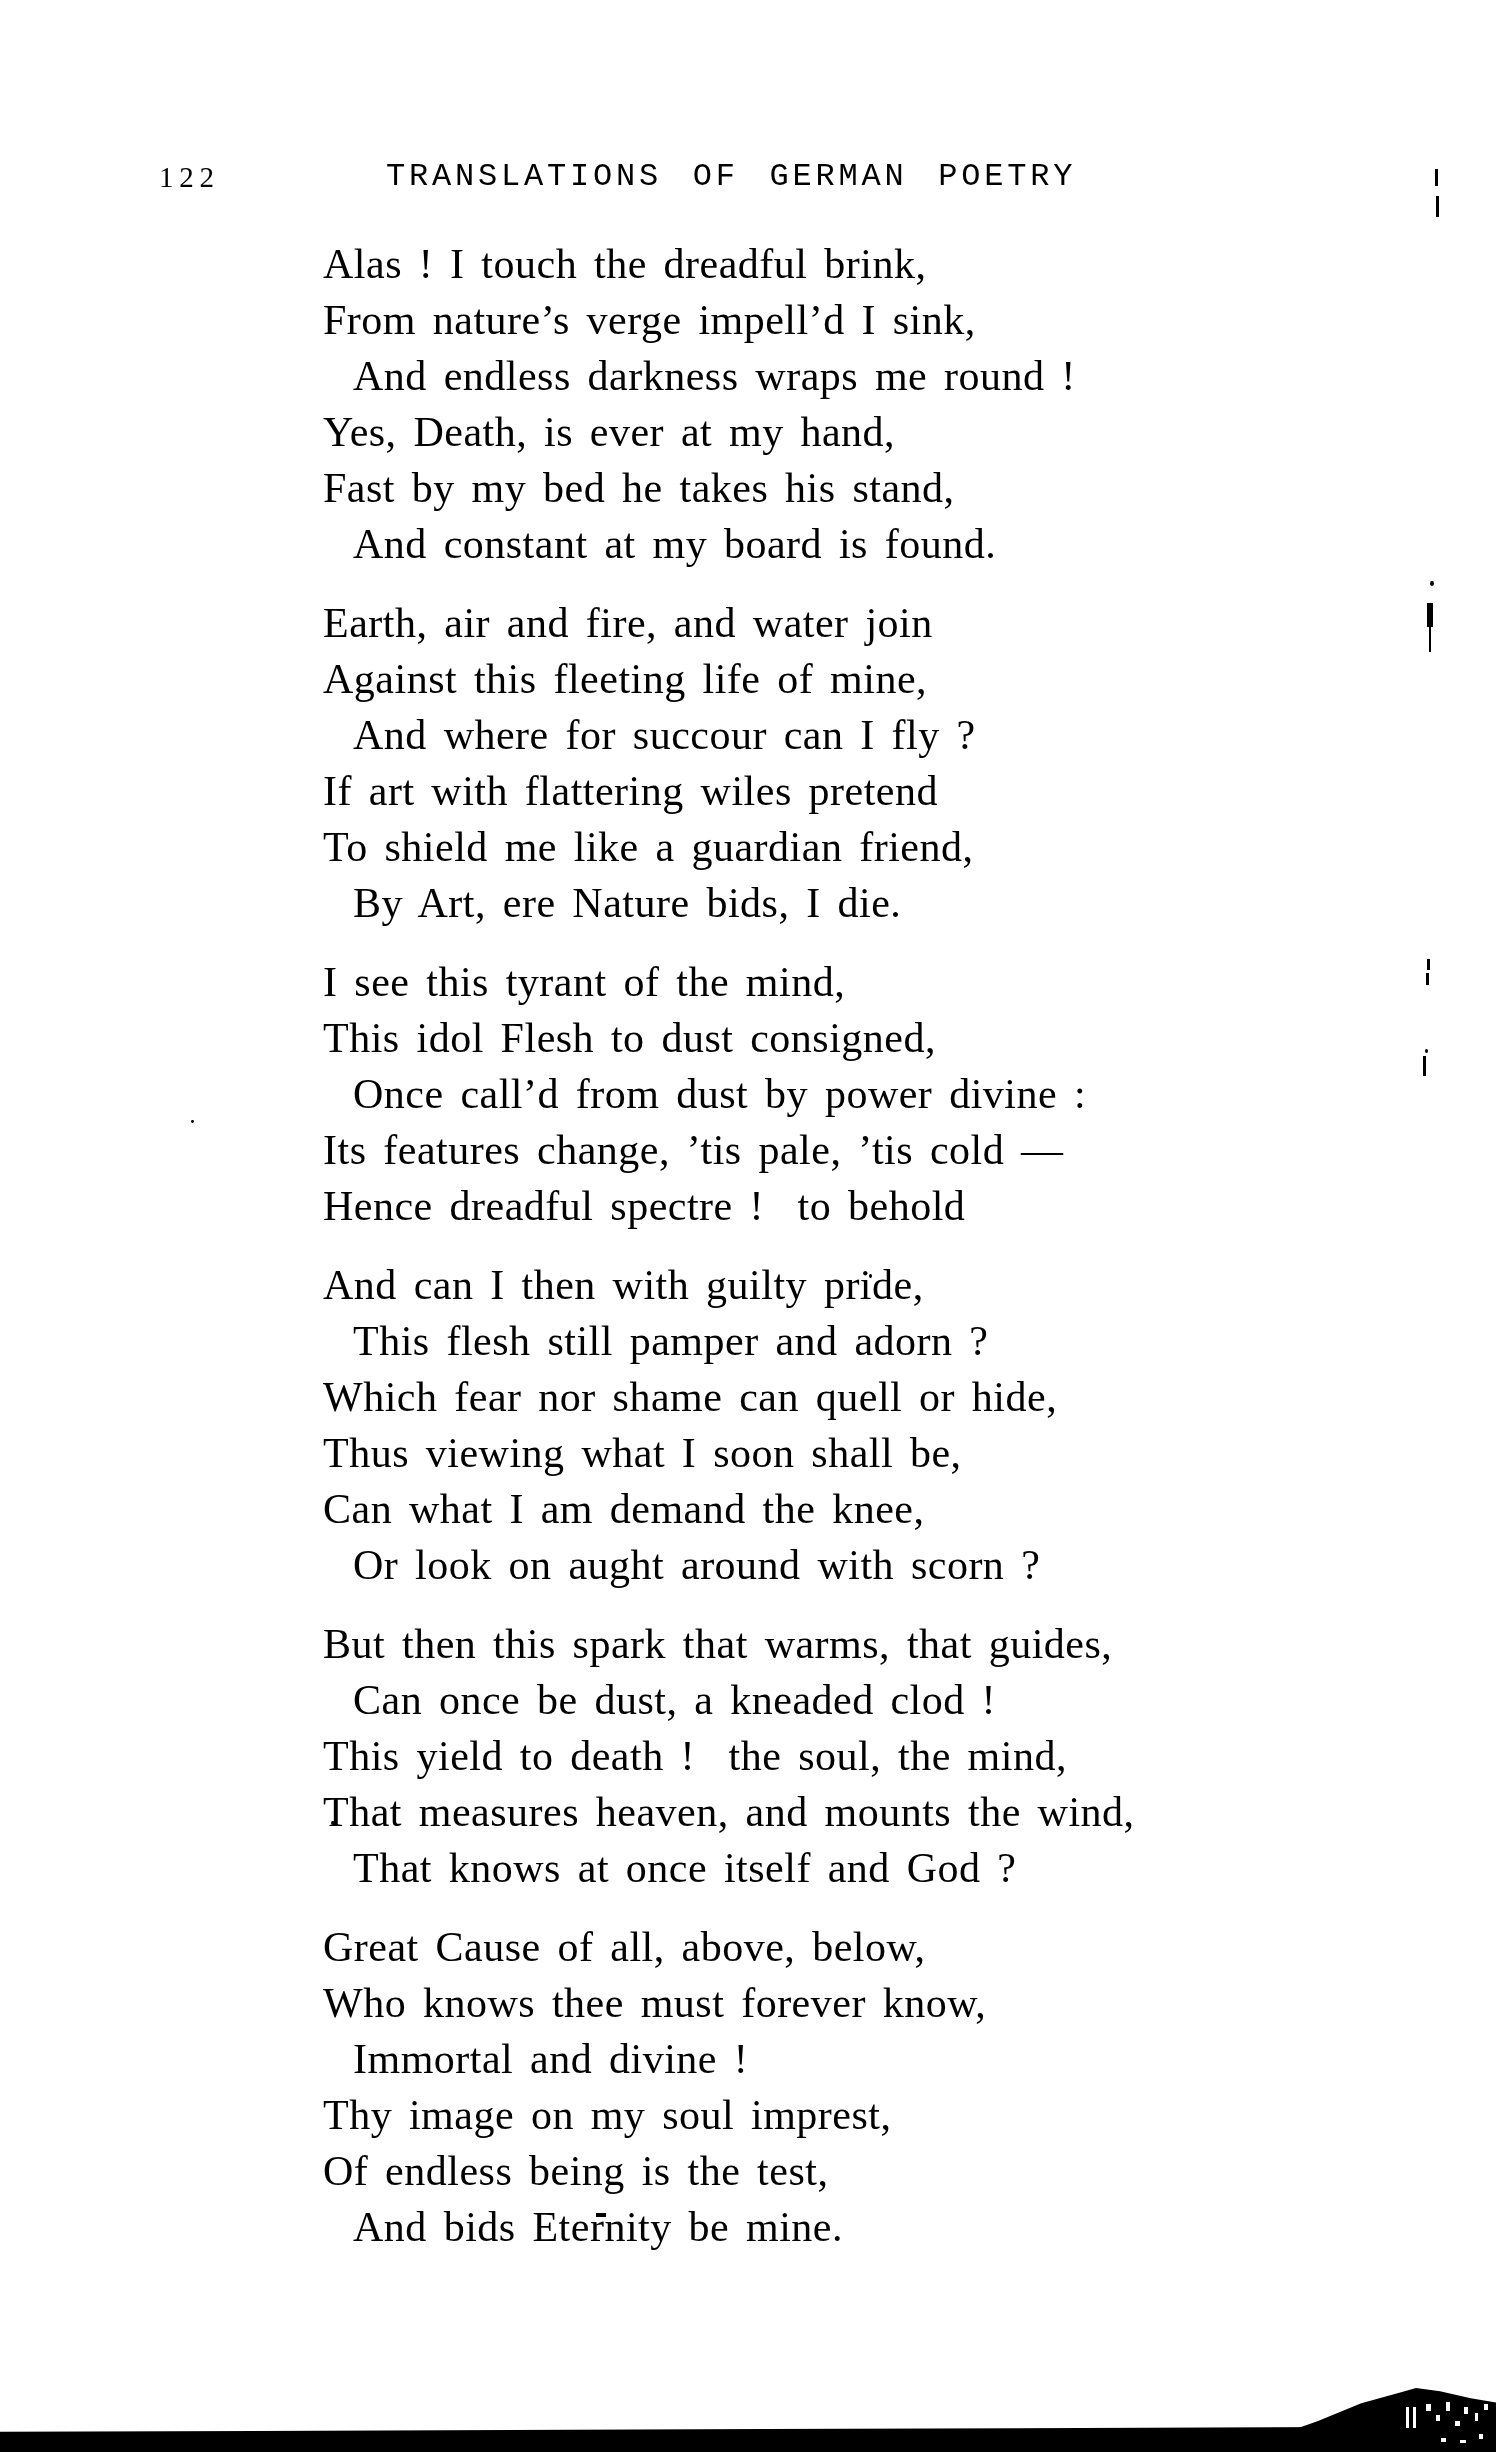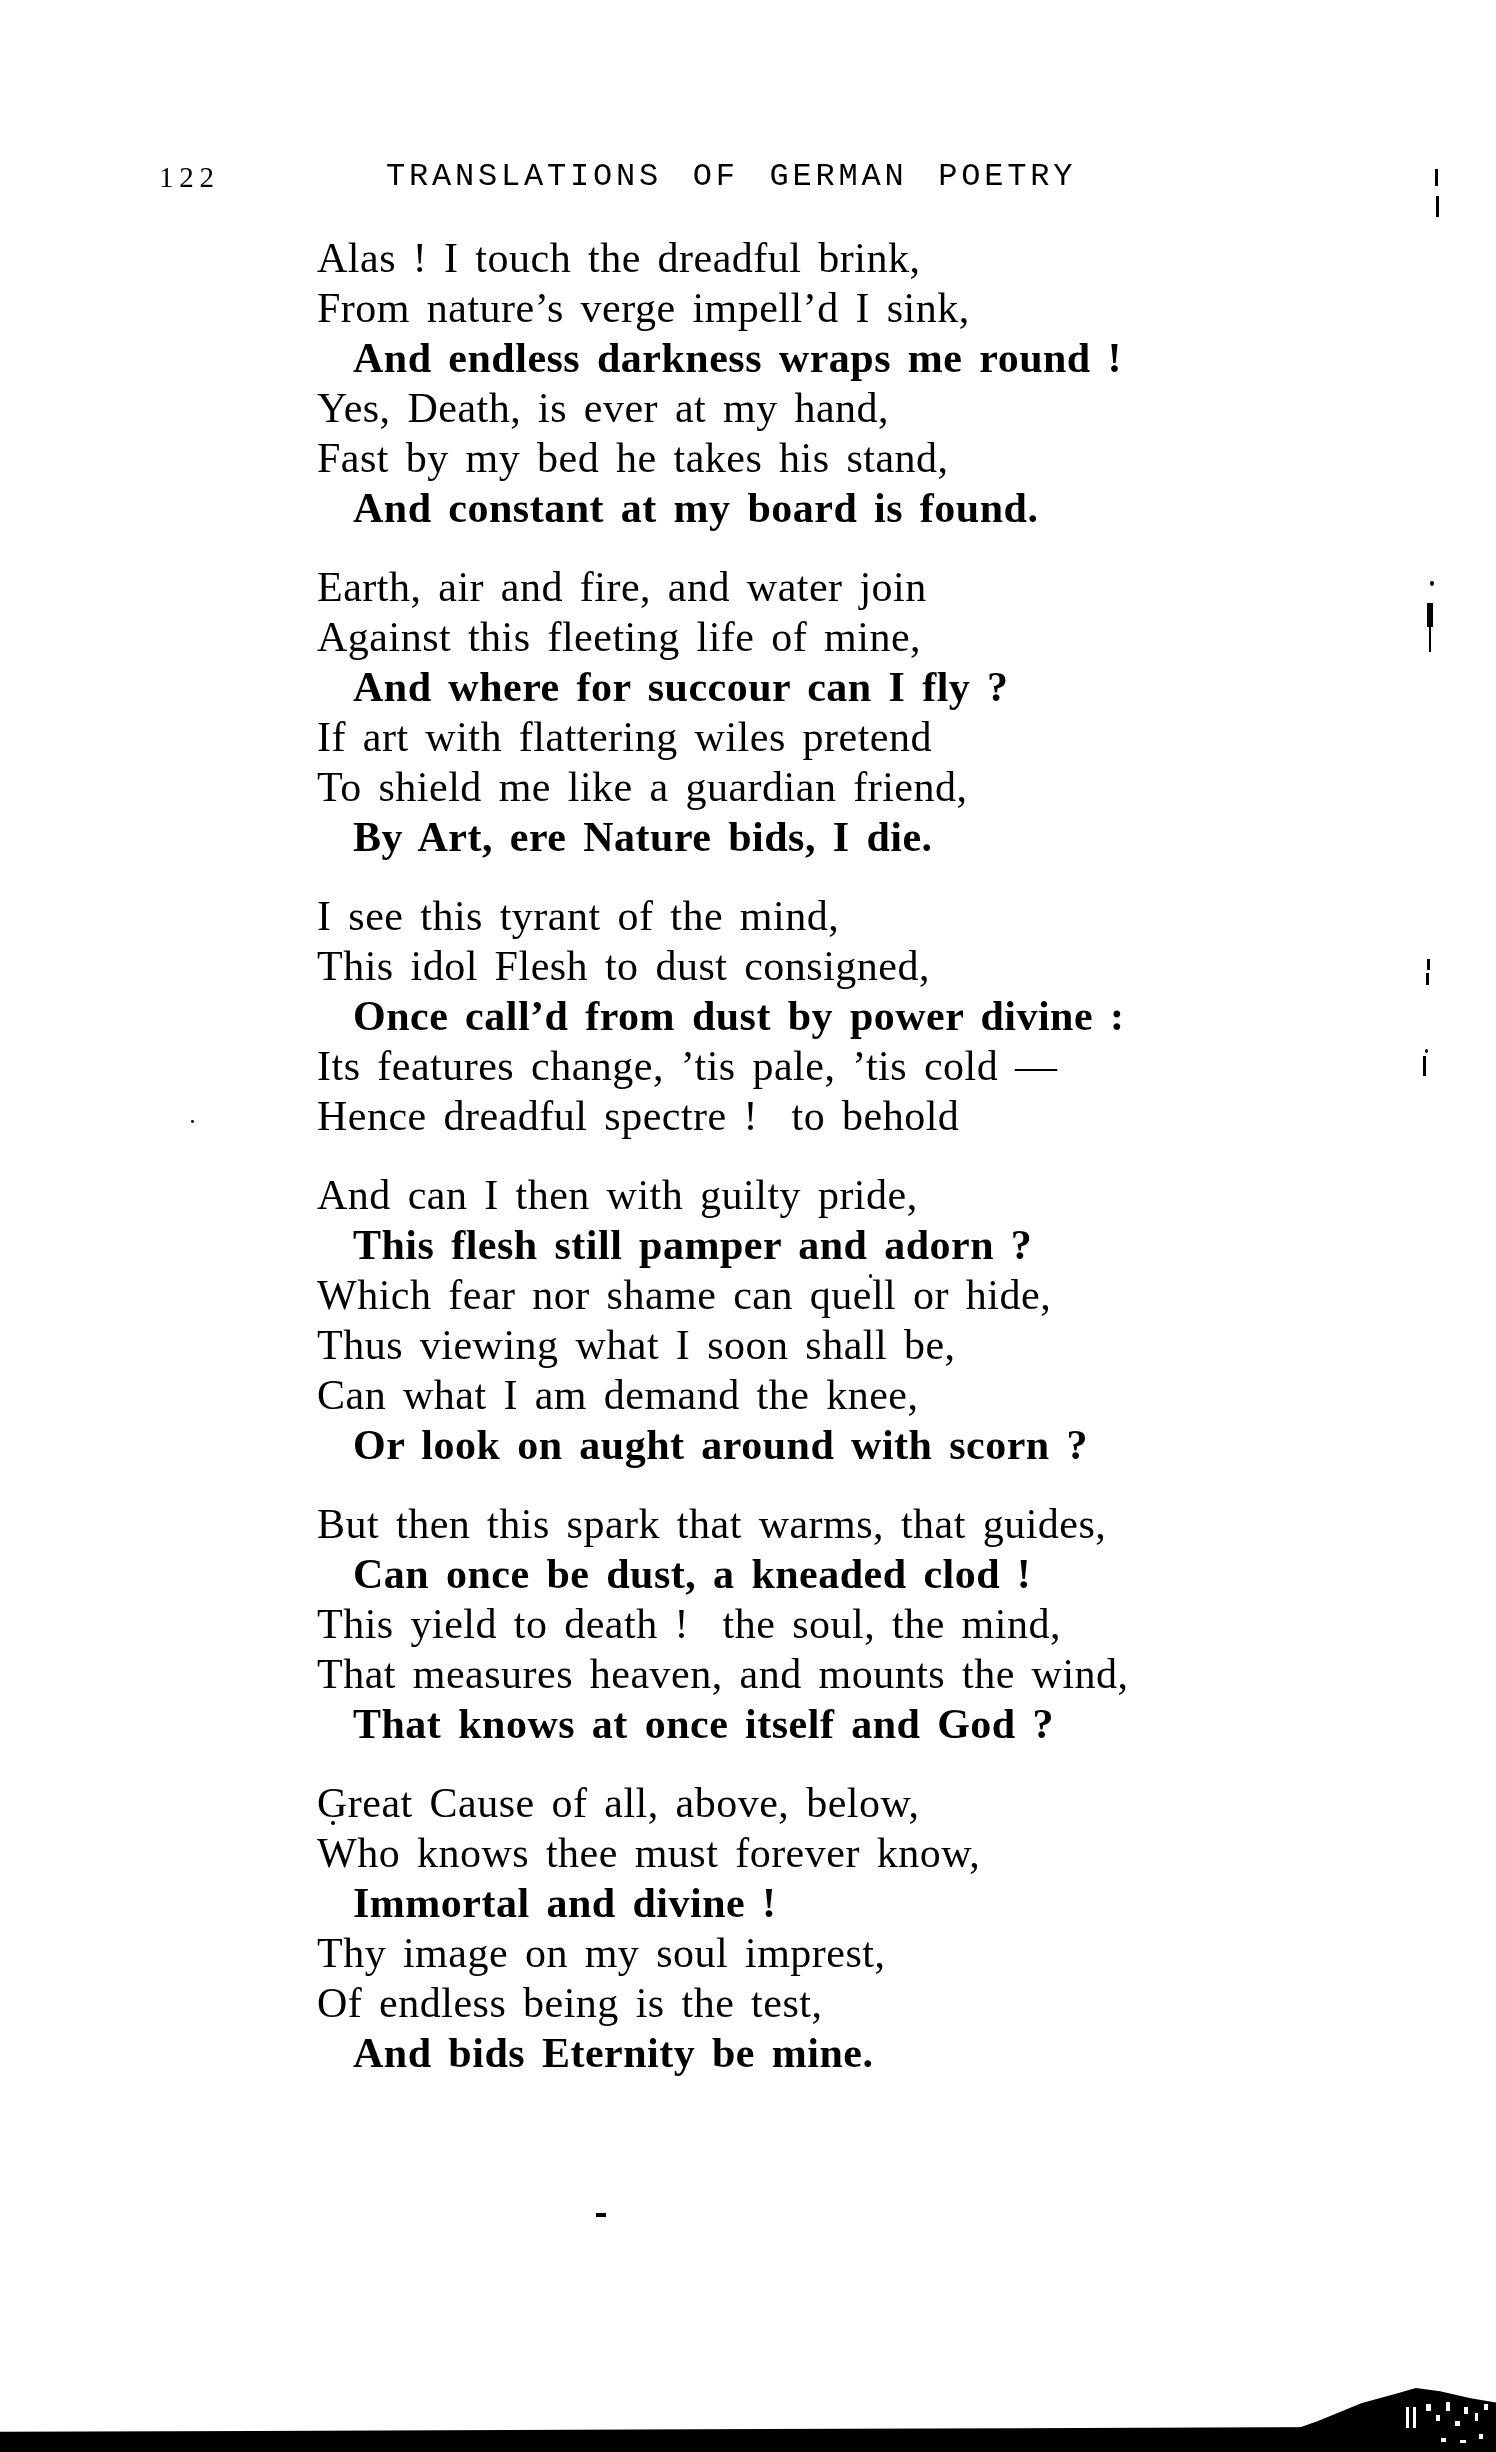--- a/index.html
+++ b/index.html
@@ -39,24 +39,24 @@
     position: absolute;
     left: 317px;
     top: 233px;
     font-size: 42px;
     line-height: 50px;
     letter-spacing: 0.5px;
     word-spacing: 5.8px;
   }
   .stanza { margin: 0 0 29px 0; }
   .line {
-    margin: 0;
+    margin: 6px;
     white-space: pre;
   }
-  .line.indent { margin-left: 36px; font-weight: bold; }
+  .line.indent { margin-left: 36px; }
 
   
   .mark {
     position: absolute;
     background: #000000;
   }
   .mark.round { border-radius: 50%; }
   .bar-main {
     position: absolute;
     left: 0; top: 2427px;

